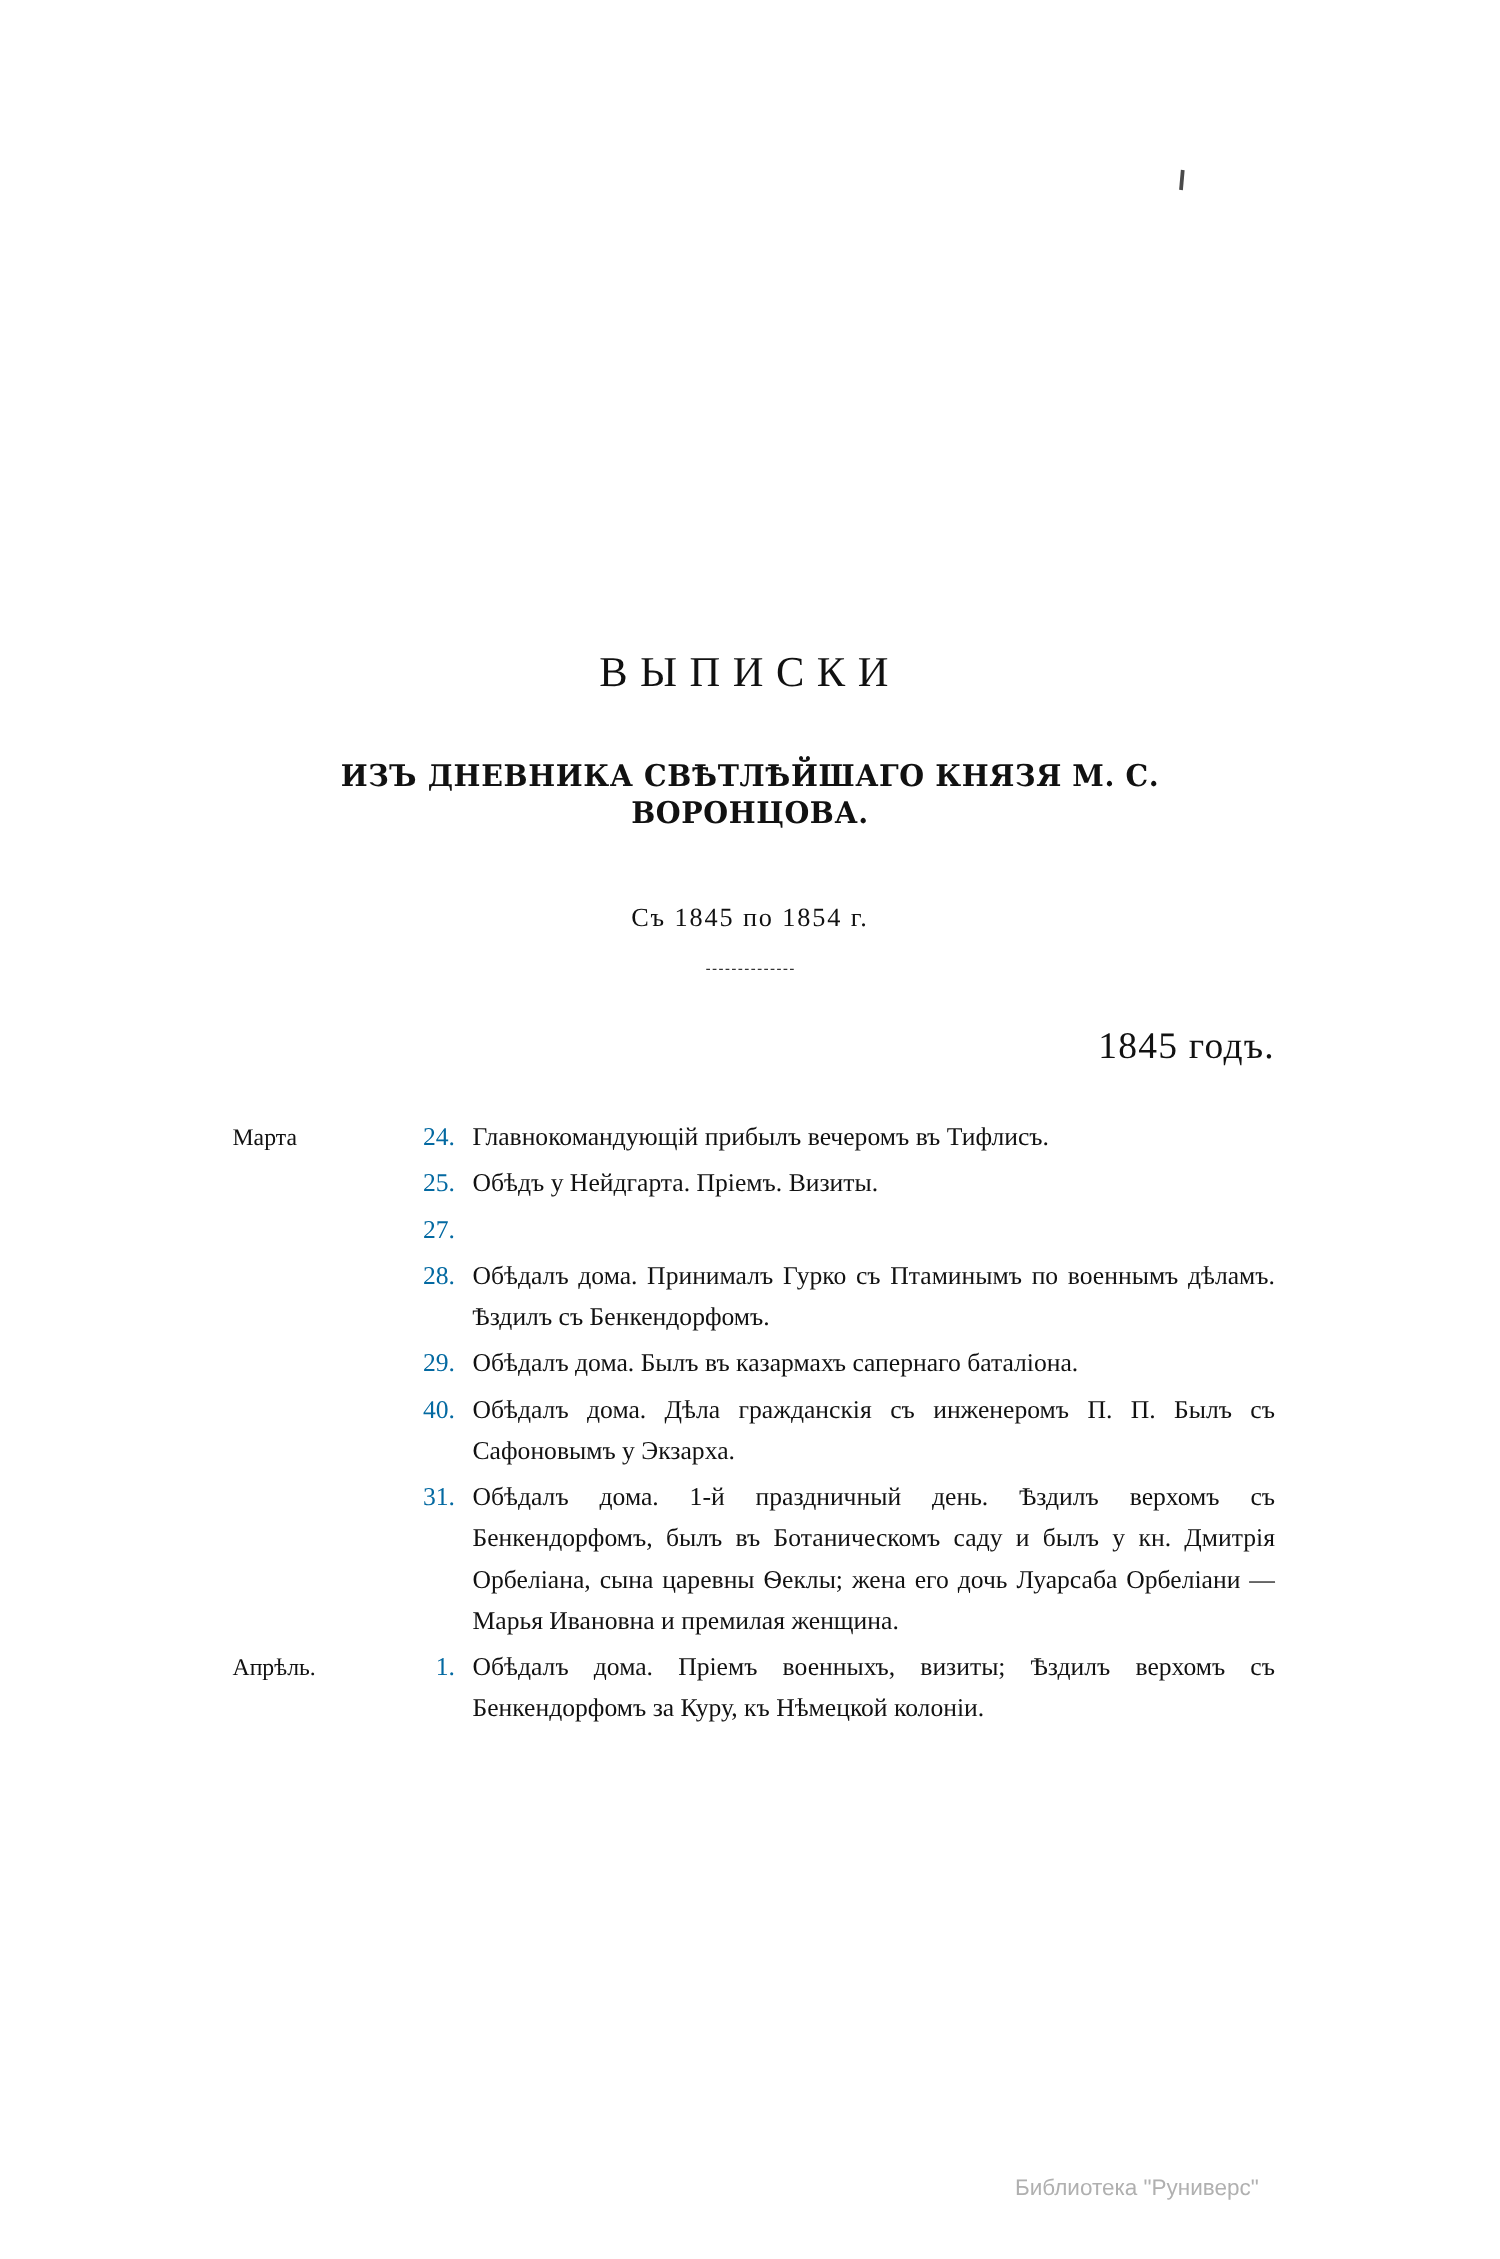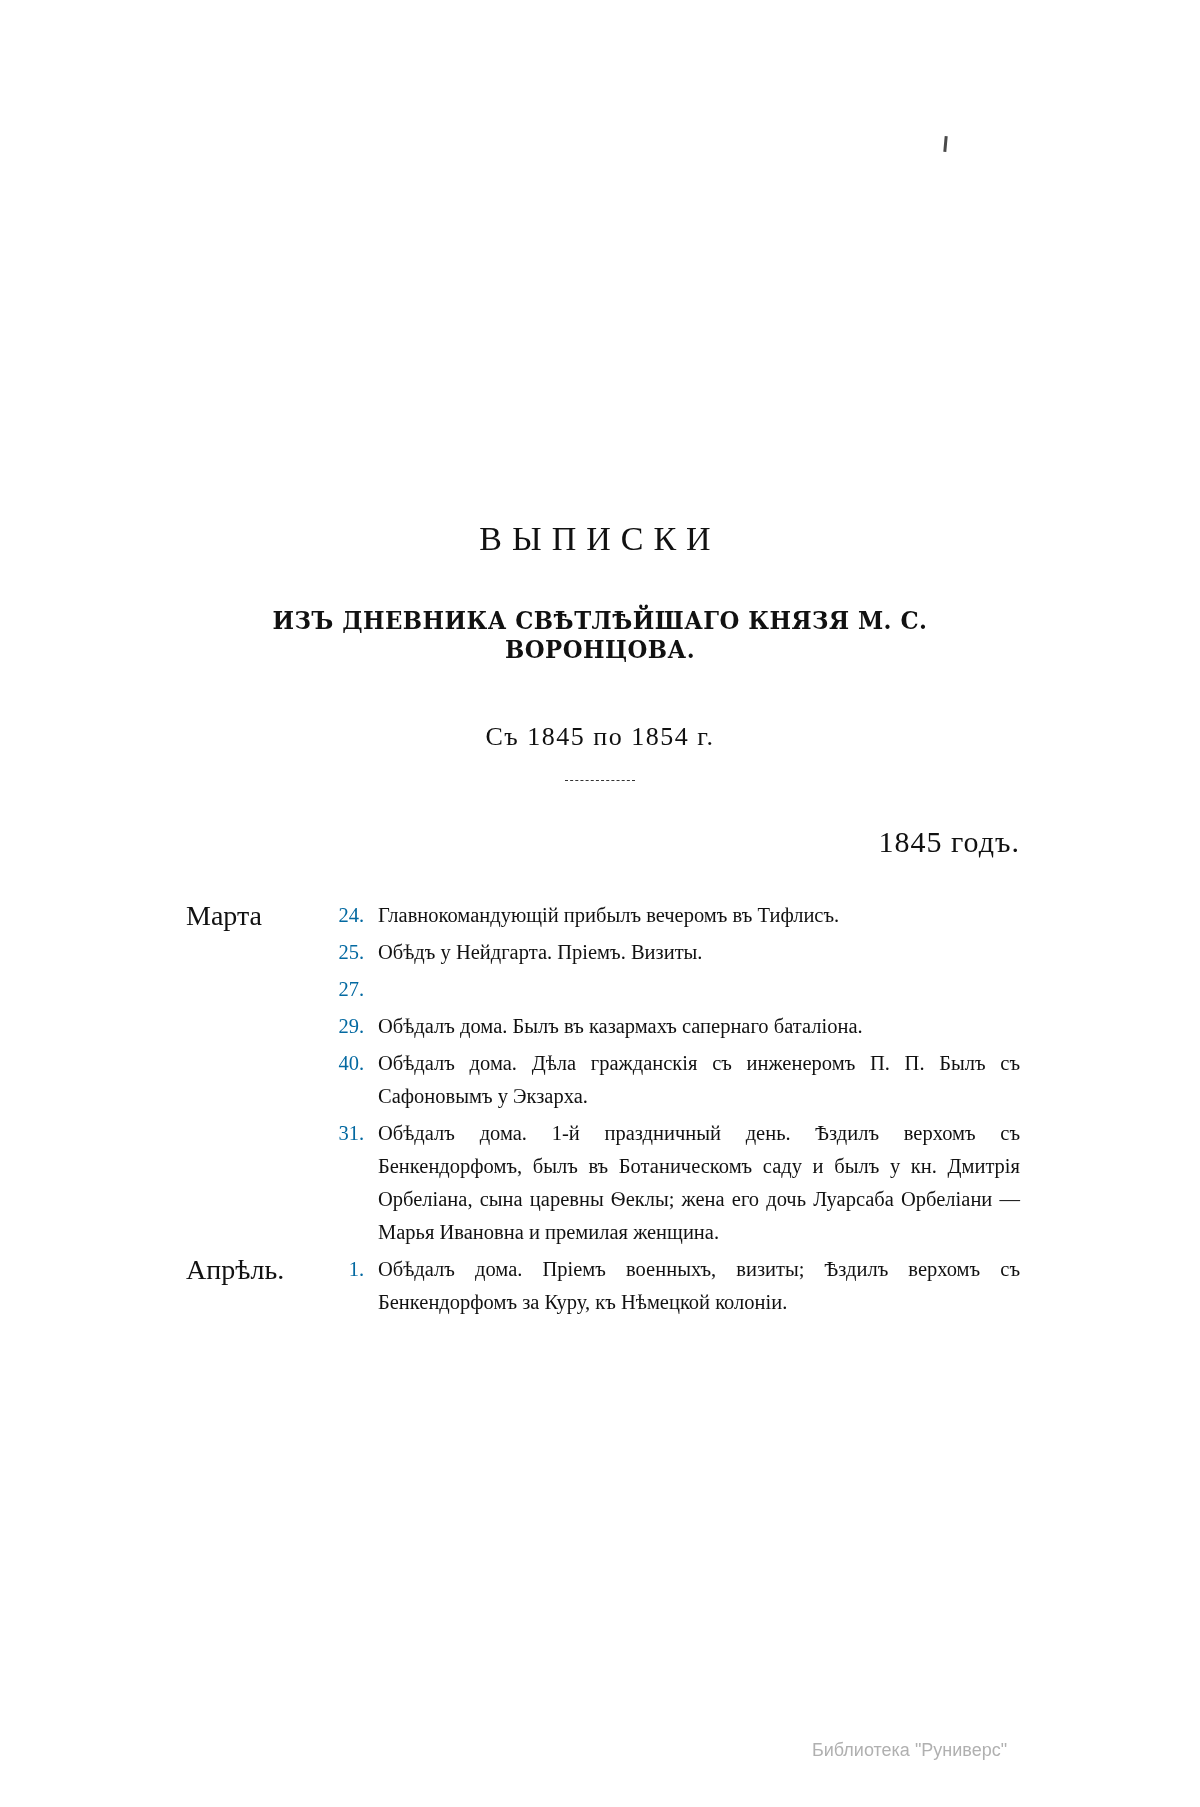--- a/index.html
+++ b/index.html
@@ -60,21 +60,21 @@
     letter-spacing: 0.5px;
     font-weight: 700;
     color: #111;
     margin: 0 0 58px 0;
     font-family: "DejaVu Serif", serif;
     transform: scaleX(0.95);
   }
 
   .title-dates {
     text-align: center;
-    font-size: 26px;
+    font-size: 21px;
     letter-spacing: 1.5px;
     color: #111;
     margin: 0 0 28px 0;
   }
 
   .rule {
     width: 70px;
     height: 0;
     border-top: 1px dashed #333;
     margin: 0 auto 44px auto;
@@ -95,21 +95,21 @@
 
   .entry {
     display: flex;
     align-items: flex-start;
     margin-bottom: 4px;
   }
 
   .month-col {
     width: 128px;
     flex: 0 0 128px;
-    font-size: 28px;
+    font-size: 19px;
     line-height: 33px;
     color: #111;
     padding-left: 6px;
     box-sizing: border-box;
   }
 
   .day-col {
     width: 56px;
     flex: 0 0 56px;
     text-align: right;
@@ -175,20 +175,25 @@
         <div class="day-col">25.</div>
         <div class="text-col nojustify">Обѣдъ у Нейдгарта. Пріемъ. Визиты.</div>
       </div>
 
 
       <div class="entry">
         <div class="month-col"></div>
         <div class="day-col">27.</div>
       </div>
 
+      <div class="entry">
+        <div class="month-col"></div>
+        <div class="day-col">28.</div>
+        <div class="text-col">Обѣдалъ дома. Принималъ Гурко съ Птаминымъ по военнымъ дѣламъ. Ѣздилъ съ Бенкендорфомъ.</div>
+      </div>
 
       <div class="entry">
         <div class="month-col"></div>
         <div class="day-col">29.</div>
         <div class="text-col">Обѣдалъ дома. Былъ въ казармахъ сапернаго баталіона.</div>
       </div>
 
       <div class="entry">
         <div class="month-col"></div>
         <div class="day-col">40.</div>

